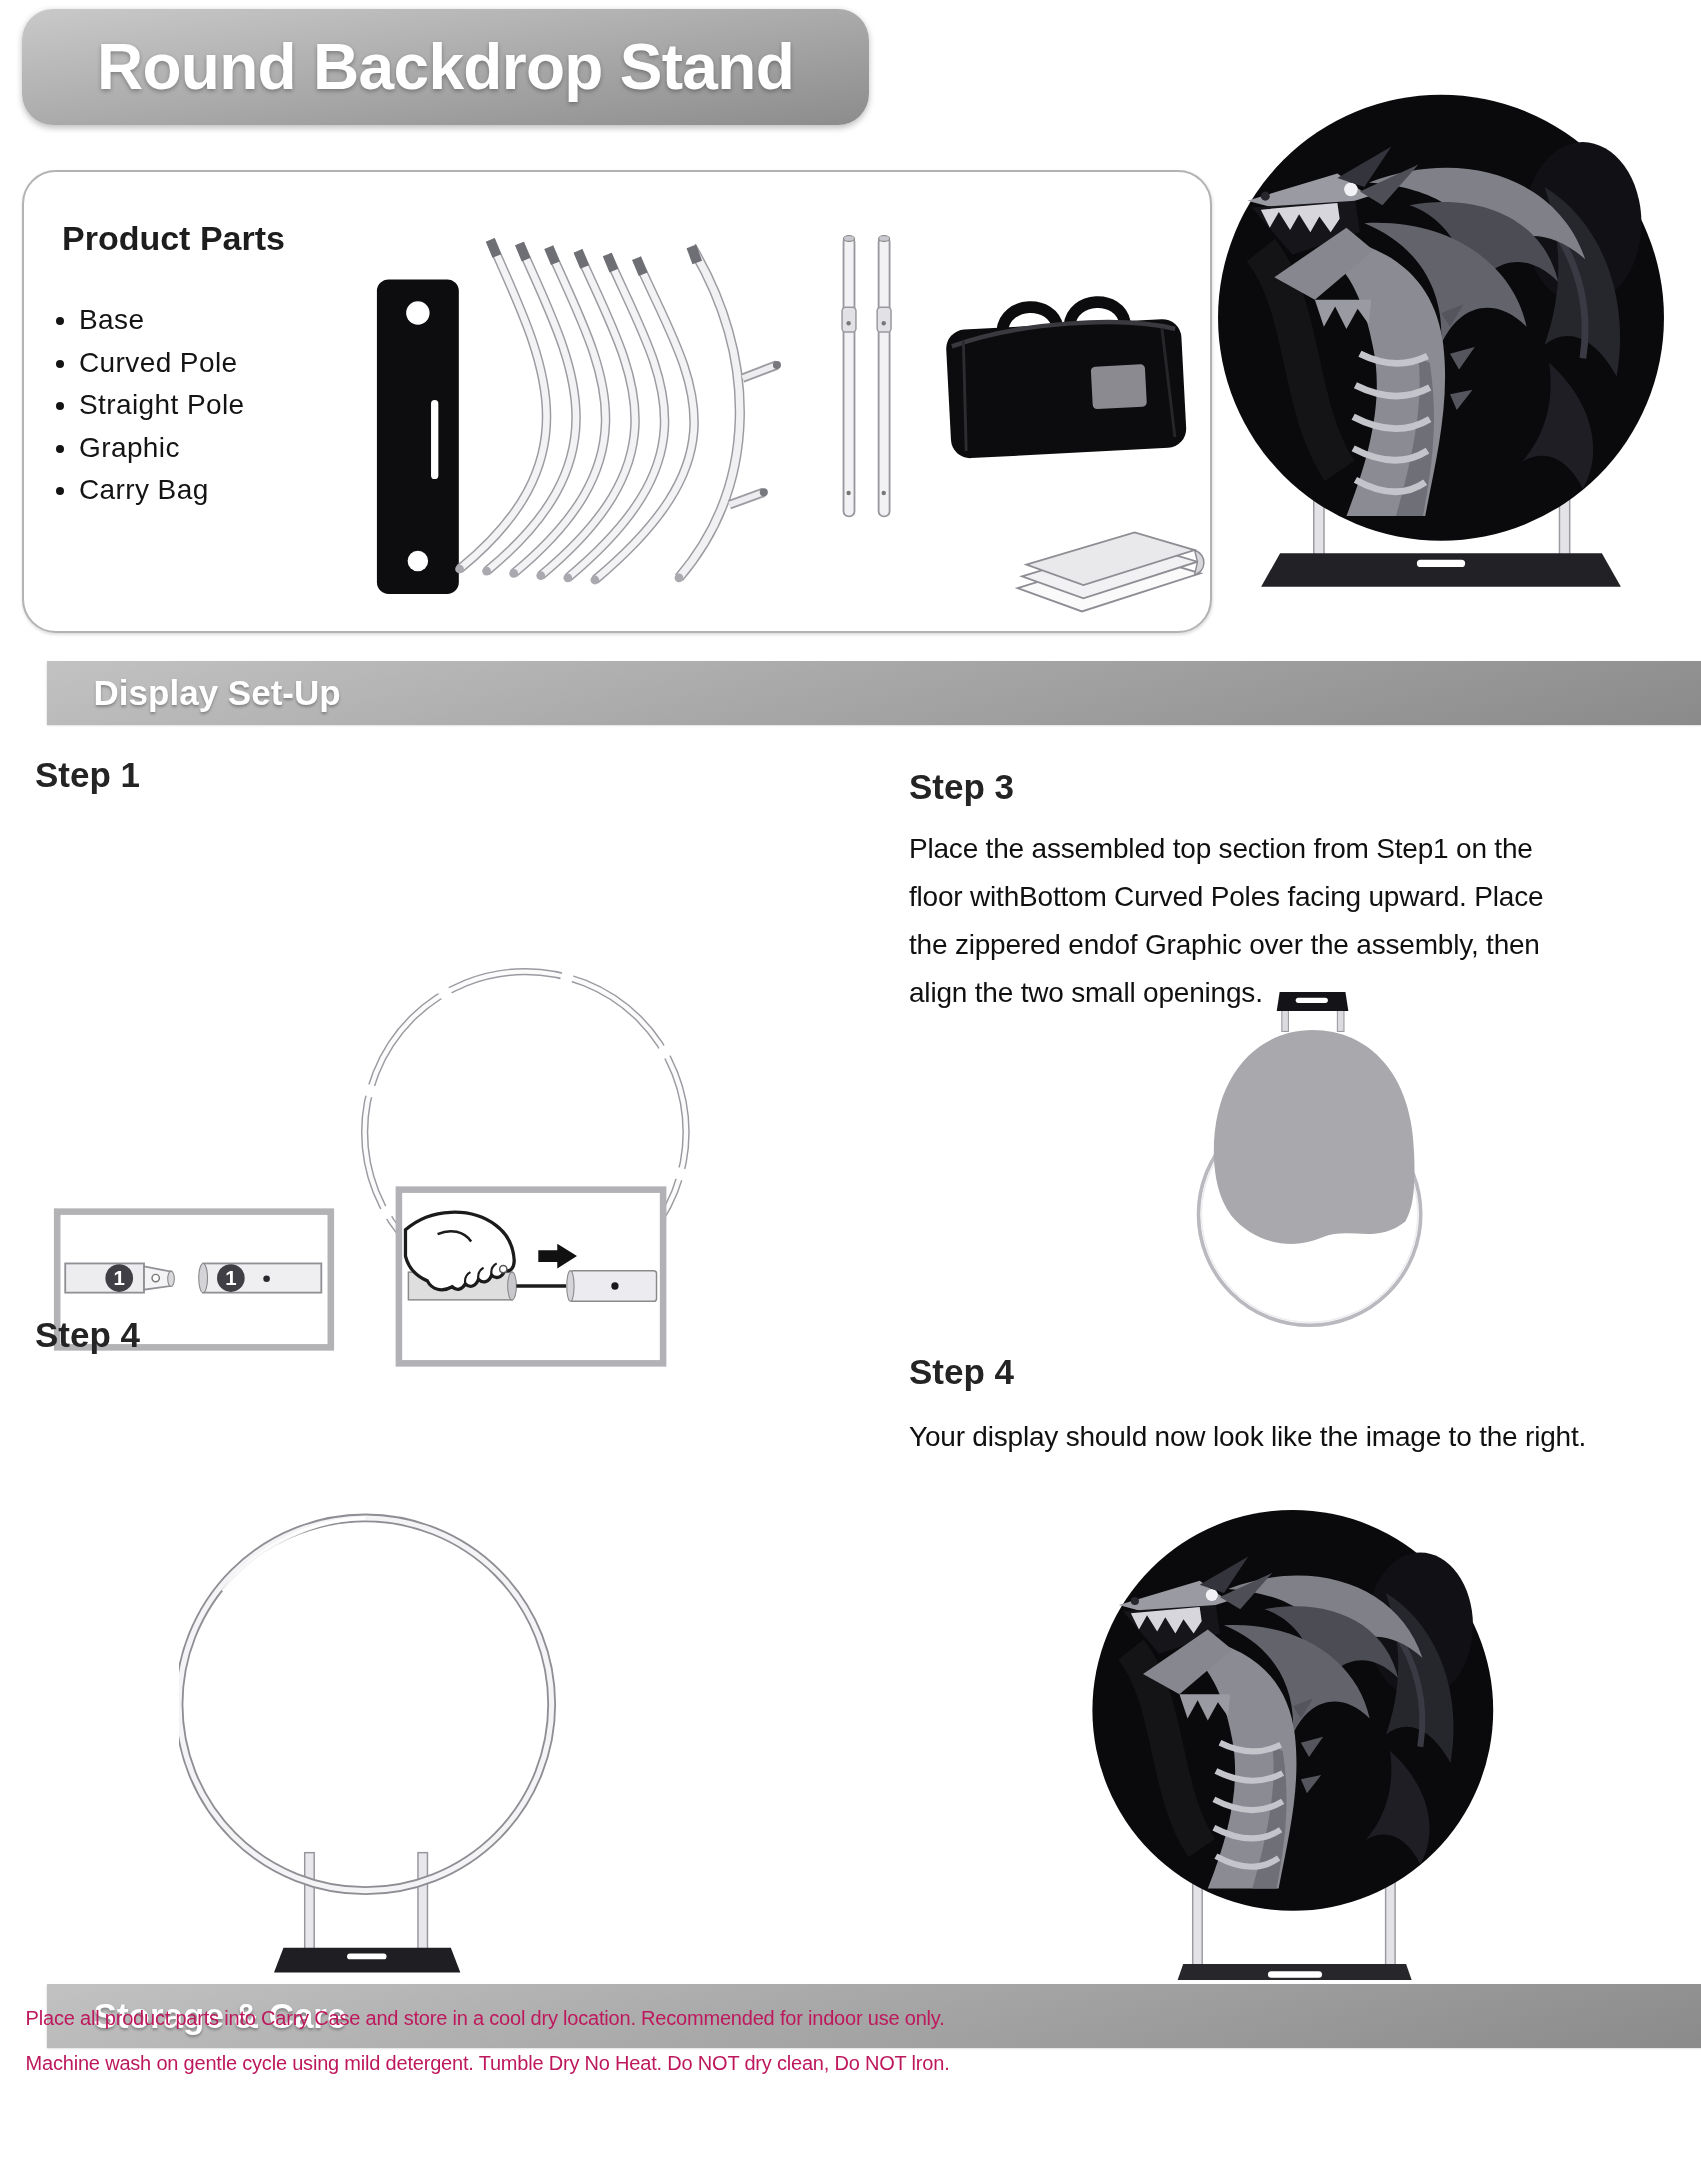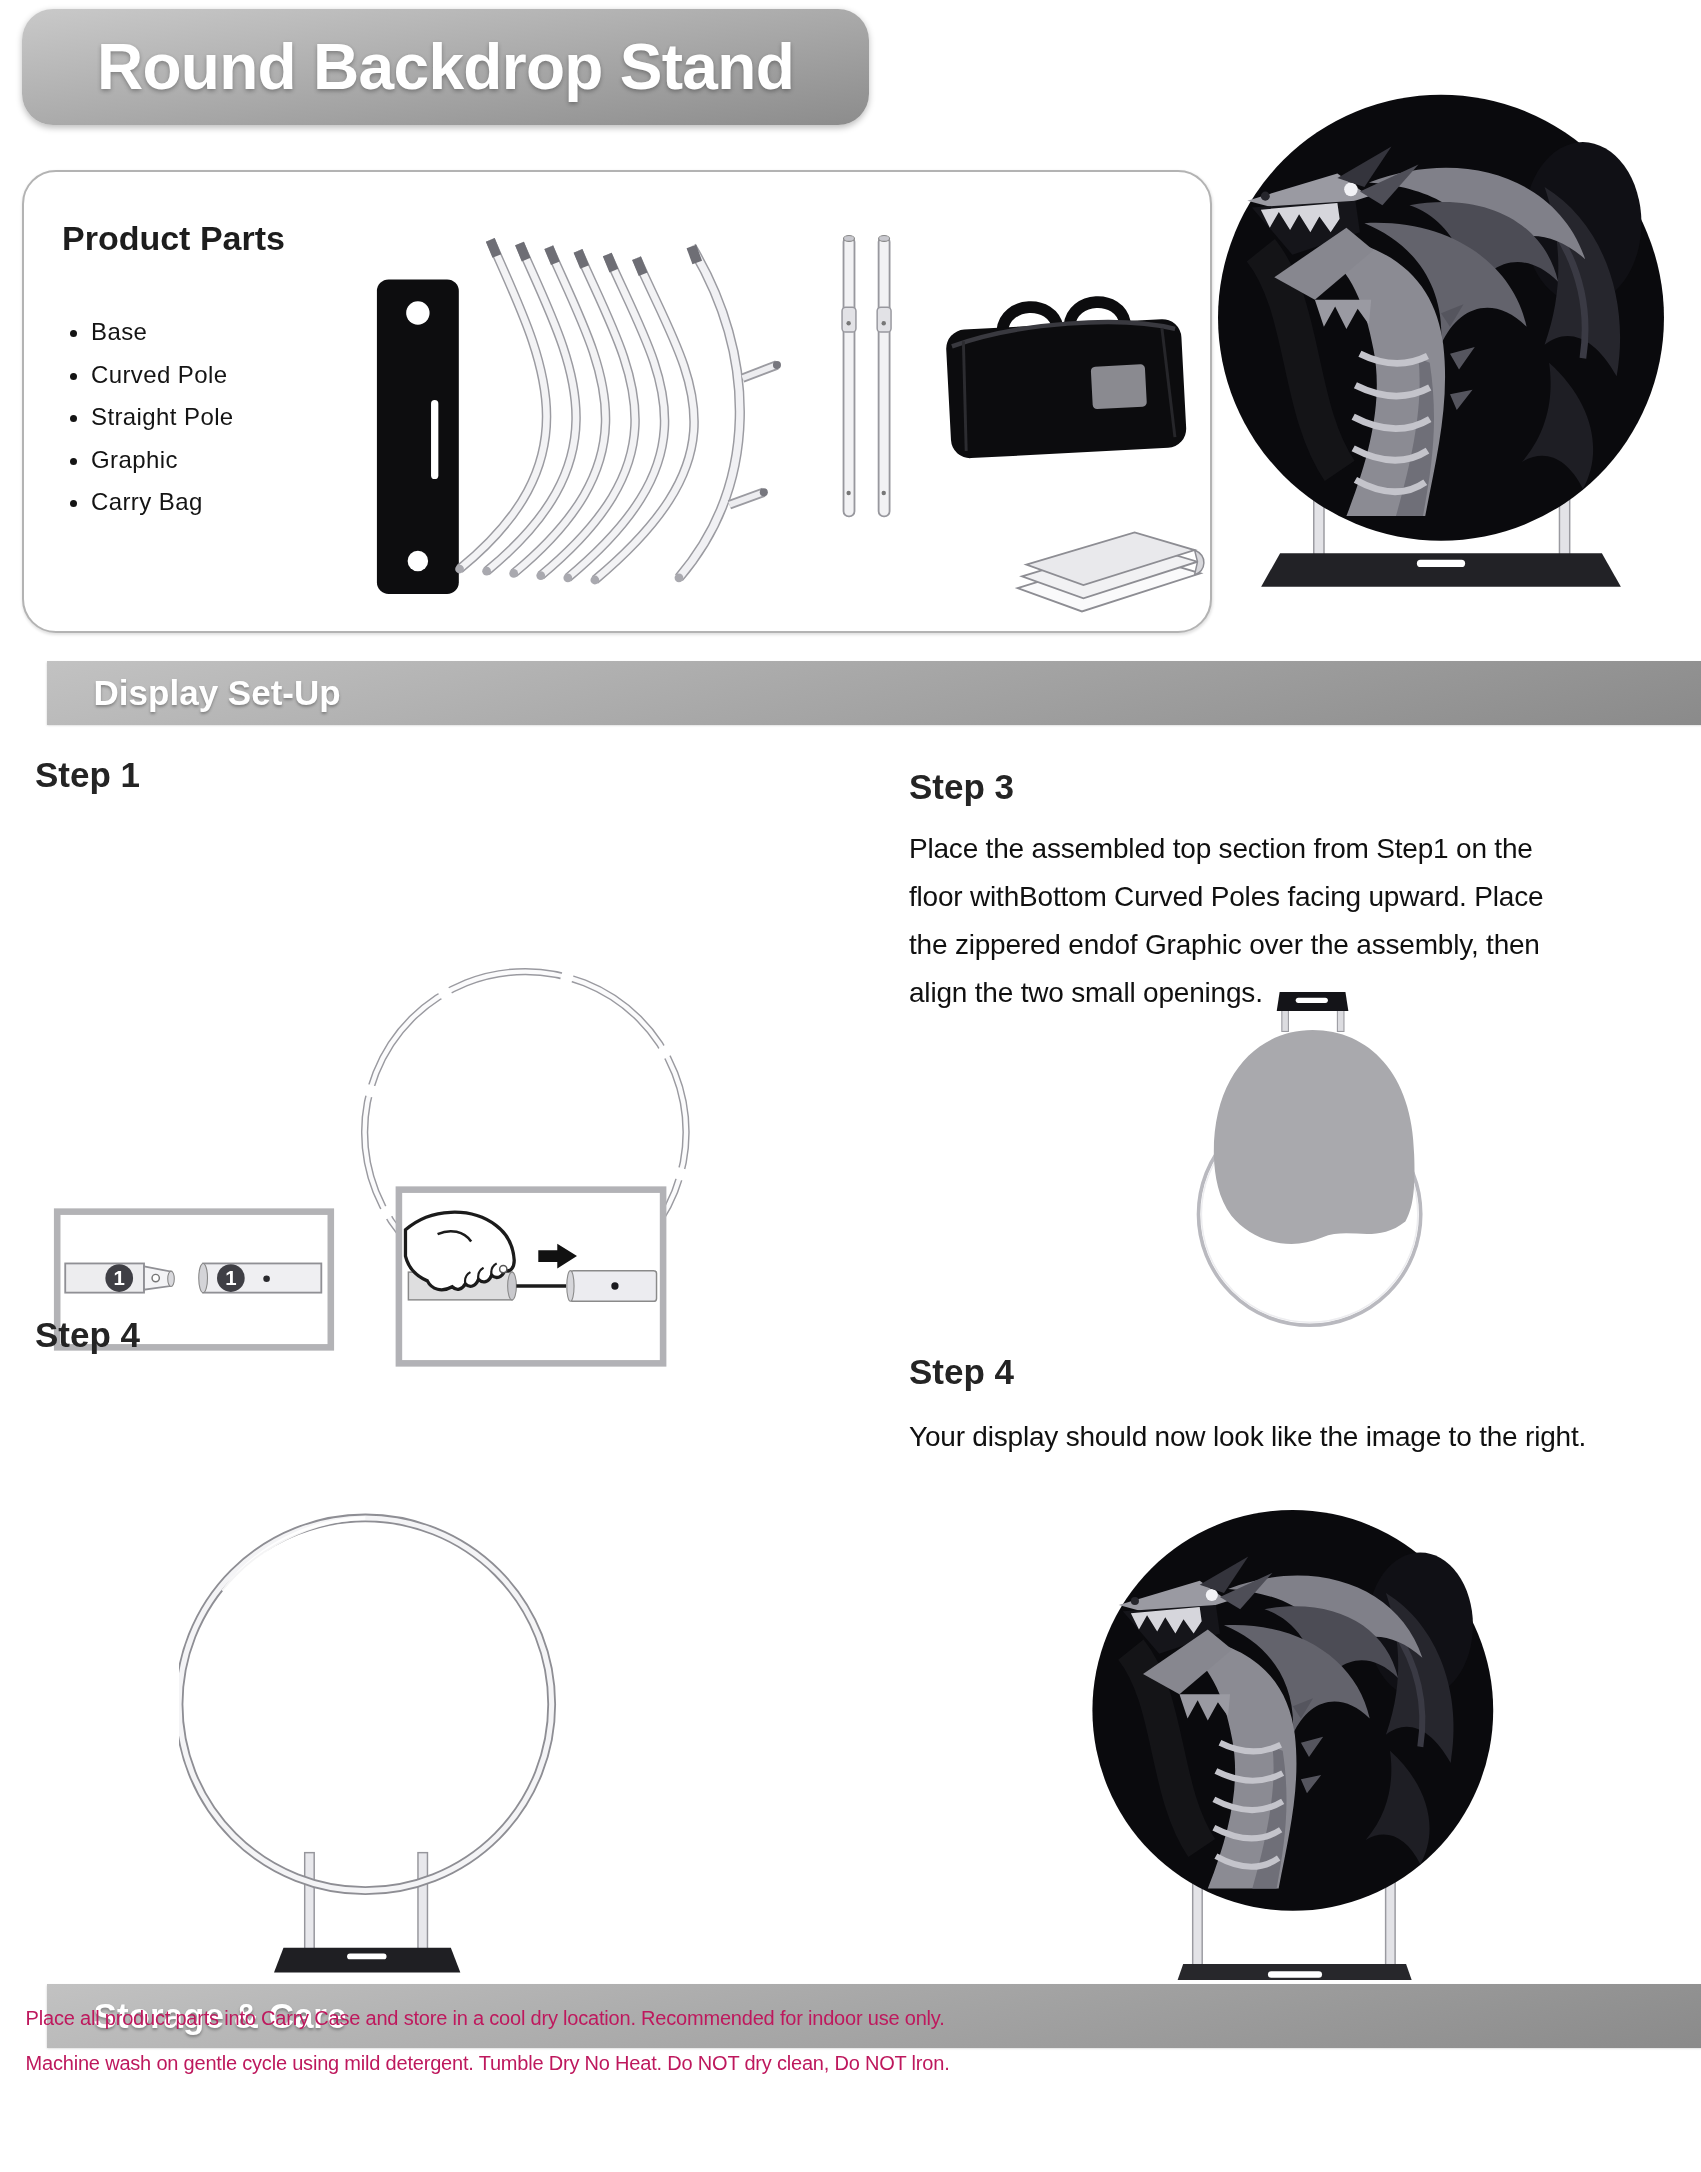--- a/index.html
+++ b/index.html
@@ -15,21 +15,21 @@
     letter-spacing:-0.7px;text-shadow:0 2.2px 4.4px rgba(0,0,0,0.30);}
   .section-banner{left:14.6px;width:1662px;height:64px;
     background:linear-gradient(165deg,#c2c2c2 0%,#a8a8a8 45%,#8a8a8a 100%);
     display:flex;align-items:center;box-shadow:0 0.7px 2.2px rgba(0,0,0,0.2);margin-left:32px;}
   .section-banner span{font-size:35px;font-weight:bold;color:#ffffff;padding-left:47px;
     text-shadow:0 1.5px 2.9px rgba(0,0,0,0.30);}
   
   .parts-panel{left:22px;top:170px;width:1186px;height:459px;border:2.2px solid #b3b3b3;
     border-radius:34px;background:#fff;box-shadow:0.7px 1.5px 2.9px rgba(0,0,0,0.12);}
   .parts-heading{left:62px;top:219px;font-size:34px;font-weight:bold;color:#1d1d1d;}
-  .parts-list{left:50px;top:307px;margin:12px;padding-left:29px;font-size:24px;color:#141414;
+  .parts-list{left:50px;top:307px;margin:0;padding-left:29px;font-size:28px;color:#141414;
     letter-spacing:0.4px;}
   .parts-list li{margin:0 0 17.6px 0;line-height:25px;}
   
   .step-heading{font-size:35px;font-weight:bold;color:#242424;}
   .step-text{font-size:28px;line-height:48px;color:#101010;letter-spacing:-0.2px;white-space:pre-wrap;}
   .storage-text{left:25.6px;top:1996px;width:1653px;font-size:20px;line-height:45px;color:#be185d;
     letter-spacing:-0.2px;white-space:pre-wrap;}
   svg{display:block;}
 </style>
 </head>

